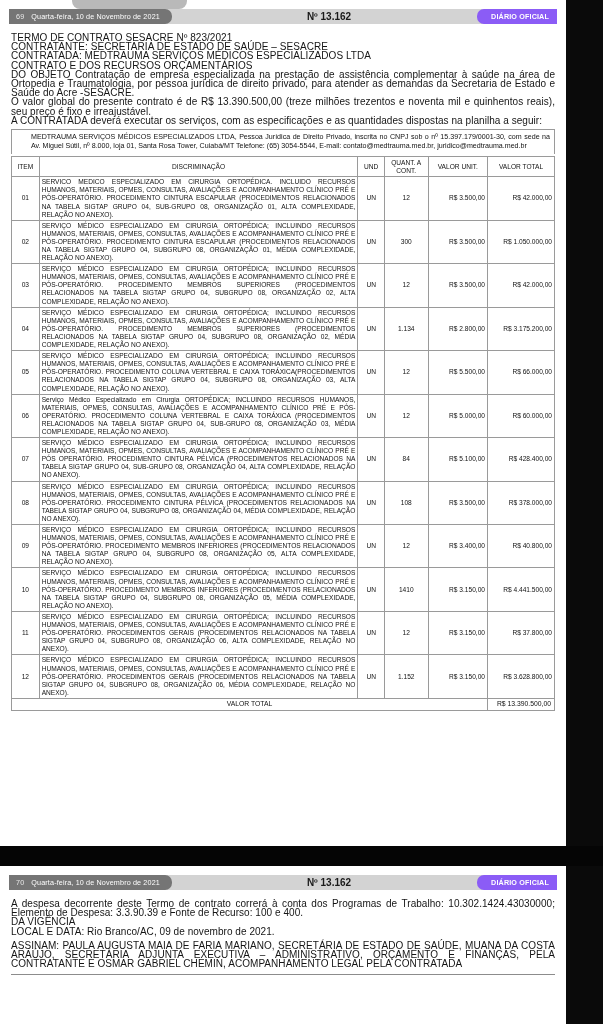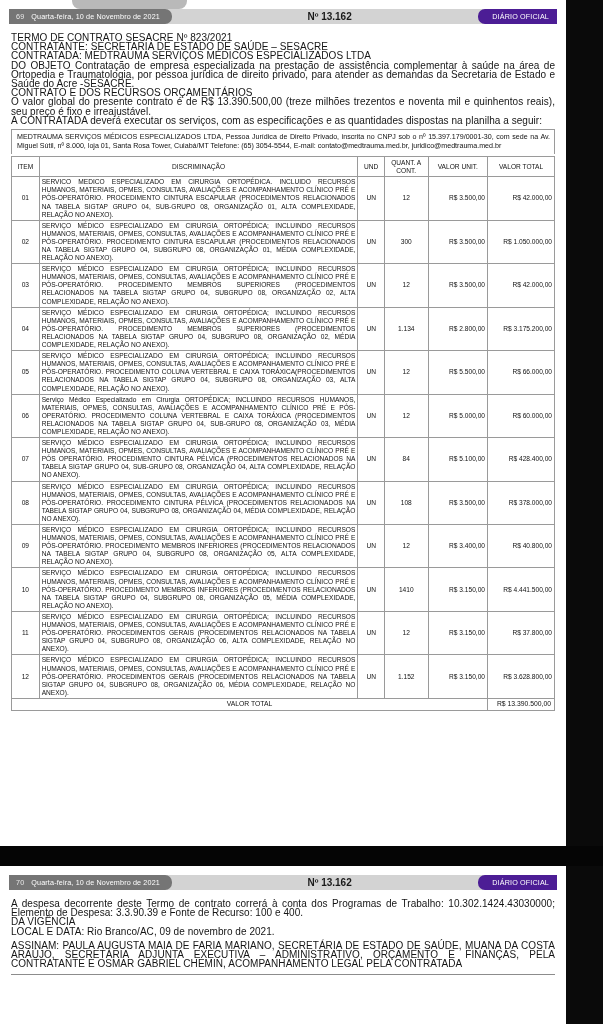--- a/index.html
+++ b/index.html
@@ -89,23 +89,23 @@
     align-items: center;
     justify-content: center;
     font-weight: bold;
     font-size: 10px;
     margin-left: -8px;
     padding-left: 8px;
     position: relative;
     z-index: 1;
   }
   .mh-right {
-    background: #4c1d95;
+    background: #8b5cf6;
     color: #fff;
-    font-weight: normal;
+    font-weight: bold;
     display: flex;
     align-items: center;
     justify-content: flex-end;
     padding: 0 8px 0 14px;
     border-radius: 7px 0 0 7px;
     white-space: nowrap;
     margin-left: -9px;
     position: relative;
     z-index: 2;
     letter-spacing: .02em;
@@ -122,21 +122,21 @@
   }
   p.first { margin-top: 9px; }
   p.just { text-align: justify; }
   .spacer-sm { height: 5px; }
 
   
   .cx-box {
     margin: 4px 11px 2px 11px;
     border: 1px solid #9a9a9a;
     border-bottom: none;
-    padding: 3px 4px 3px 5px;
+    padding: 3px 4px 3px 19px;
     font-size: 7.1px;
     line-height: 9.2px;
     text-align: justify;
   }
 
   
   table.itens {
     margin: 0 11px;
     width: calc(100% - 22px);
     border-collapse: collapse;
@@ -198,22 +198,22 @@
         <span>Quarta-feira, 10 de Novembro de 2021</span>
       </div>
       <div class="mh-mid">Nº 13.162</div>
       <div class="mh-right">DIÁRIO OFICIAL</div>
     </div>
 
     <div class="body-area">
       <p class="line first">TERMO DE CONTRATO SESACRE Nº 823/2021</p>
       <p class="line">CONTRATANTE: SECRETARIA DE ESTADO DE SAÚDE – SESACRE</p>
       <p class="line">CONTRATADA: MEDTRAUMA SERVIÇOS MÉDICOS ESPECIALIZADOS LTDA</p>
+      <p class="line">CONTRATO E DOS RECURSOS ORÇAMENTÁRIOS</p>
       <p class="line just">DO OBJETO  Contratação de empresa especializada na prestação de assistência complementar à saúde na área de Ortopedia e Traumatologia, por pessoa jurídica de direito privado, para atender as demandas da Secretaria de Estado e Saúde do Acre -SESACRE.</p>
-      <p class="line">CONTRATO E DOS RECURSOS ORÇAMENTÁRIOS</p>
       <p class="line just">O valor global do presente contrato é de R$ 13.390.500,00 (treze milhões trezentos e noventa mil e quinhentos reais), seu preço é fixo e irreajustável.</p>
       <p class="line just">A CONTRATADA deverá executar os serviços, com as especificações e as quantidades dispostas na planilha a seguir:</p>
     </div>
 
     <div class="cx-box">MEDTRAUMA SERVIÇOS MÉDICOS ESPECIALIZADOS LTDA, Pessoa Jurídica de Direito Privado, inscrita no CNPJ sob o nº 15.397.179/0001-30, com sede na Av. Miguel Sútil, nº 8.000, loja 01, Santa Rosa Tower, Cuiabá/MT Telefone: (65) 3054-5544, E-mail: contato@medtrauma.med.br, juridico@medtrauma.med.br</div>
 
     <table class="itens">
       <colgroup>
         <col class="c-item">
           <col class="c-disc">

